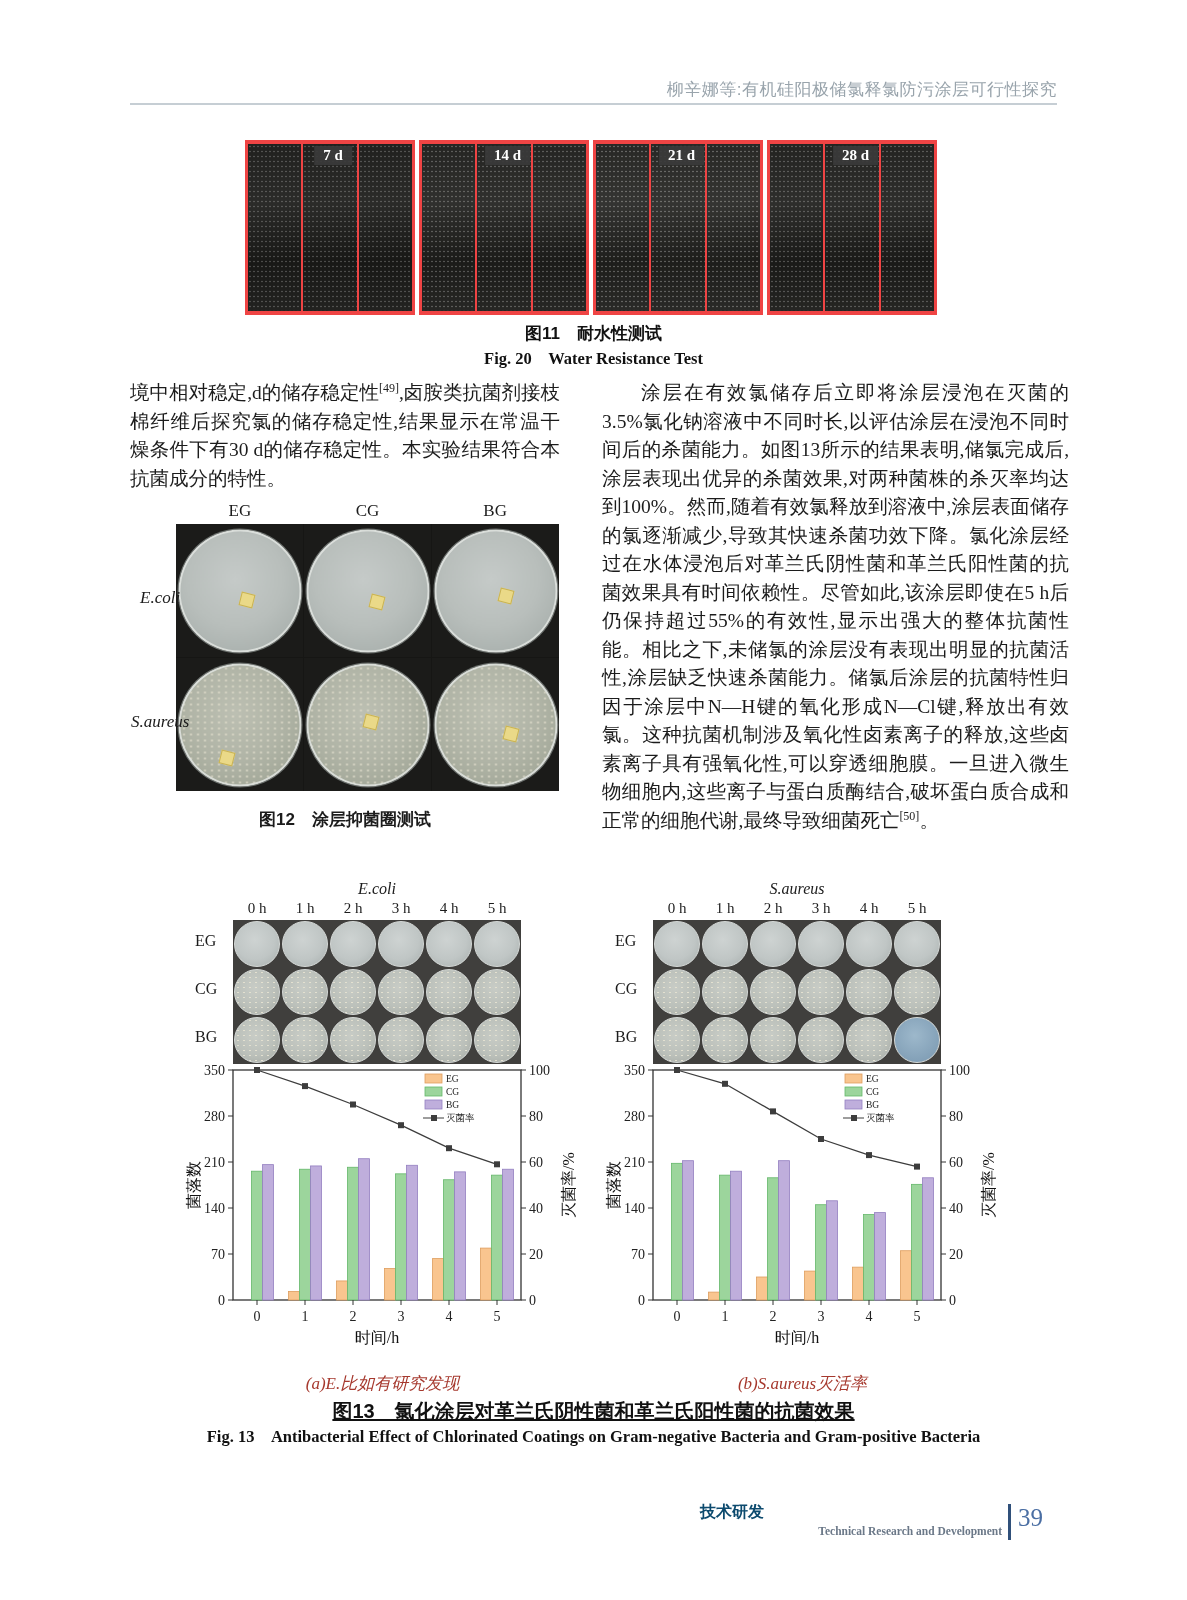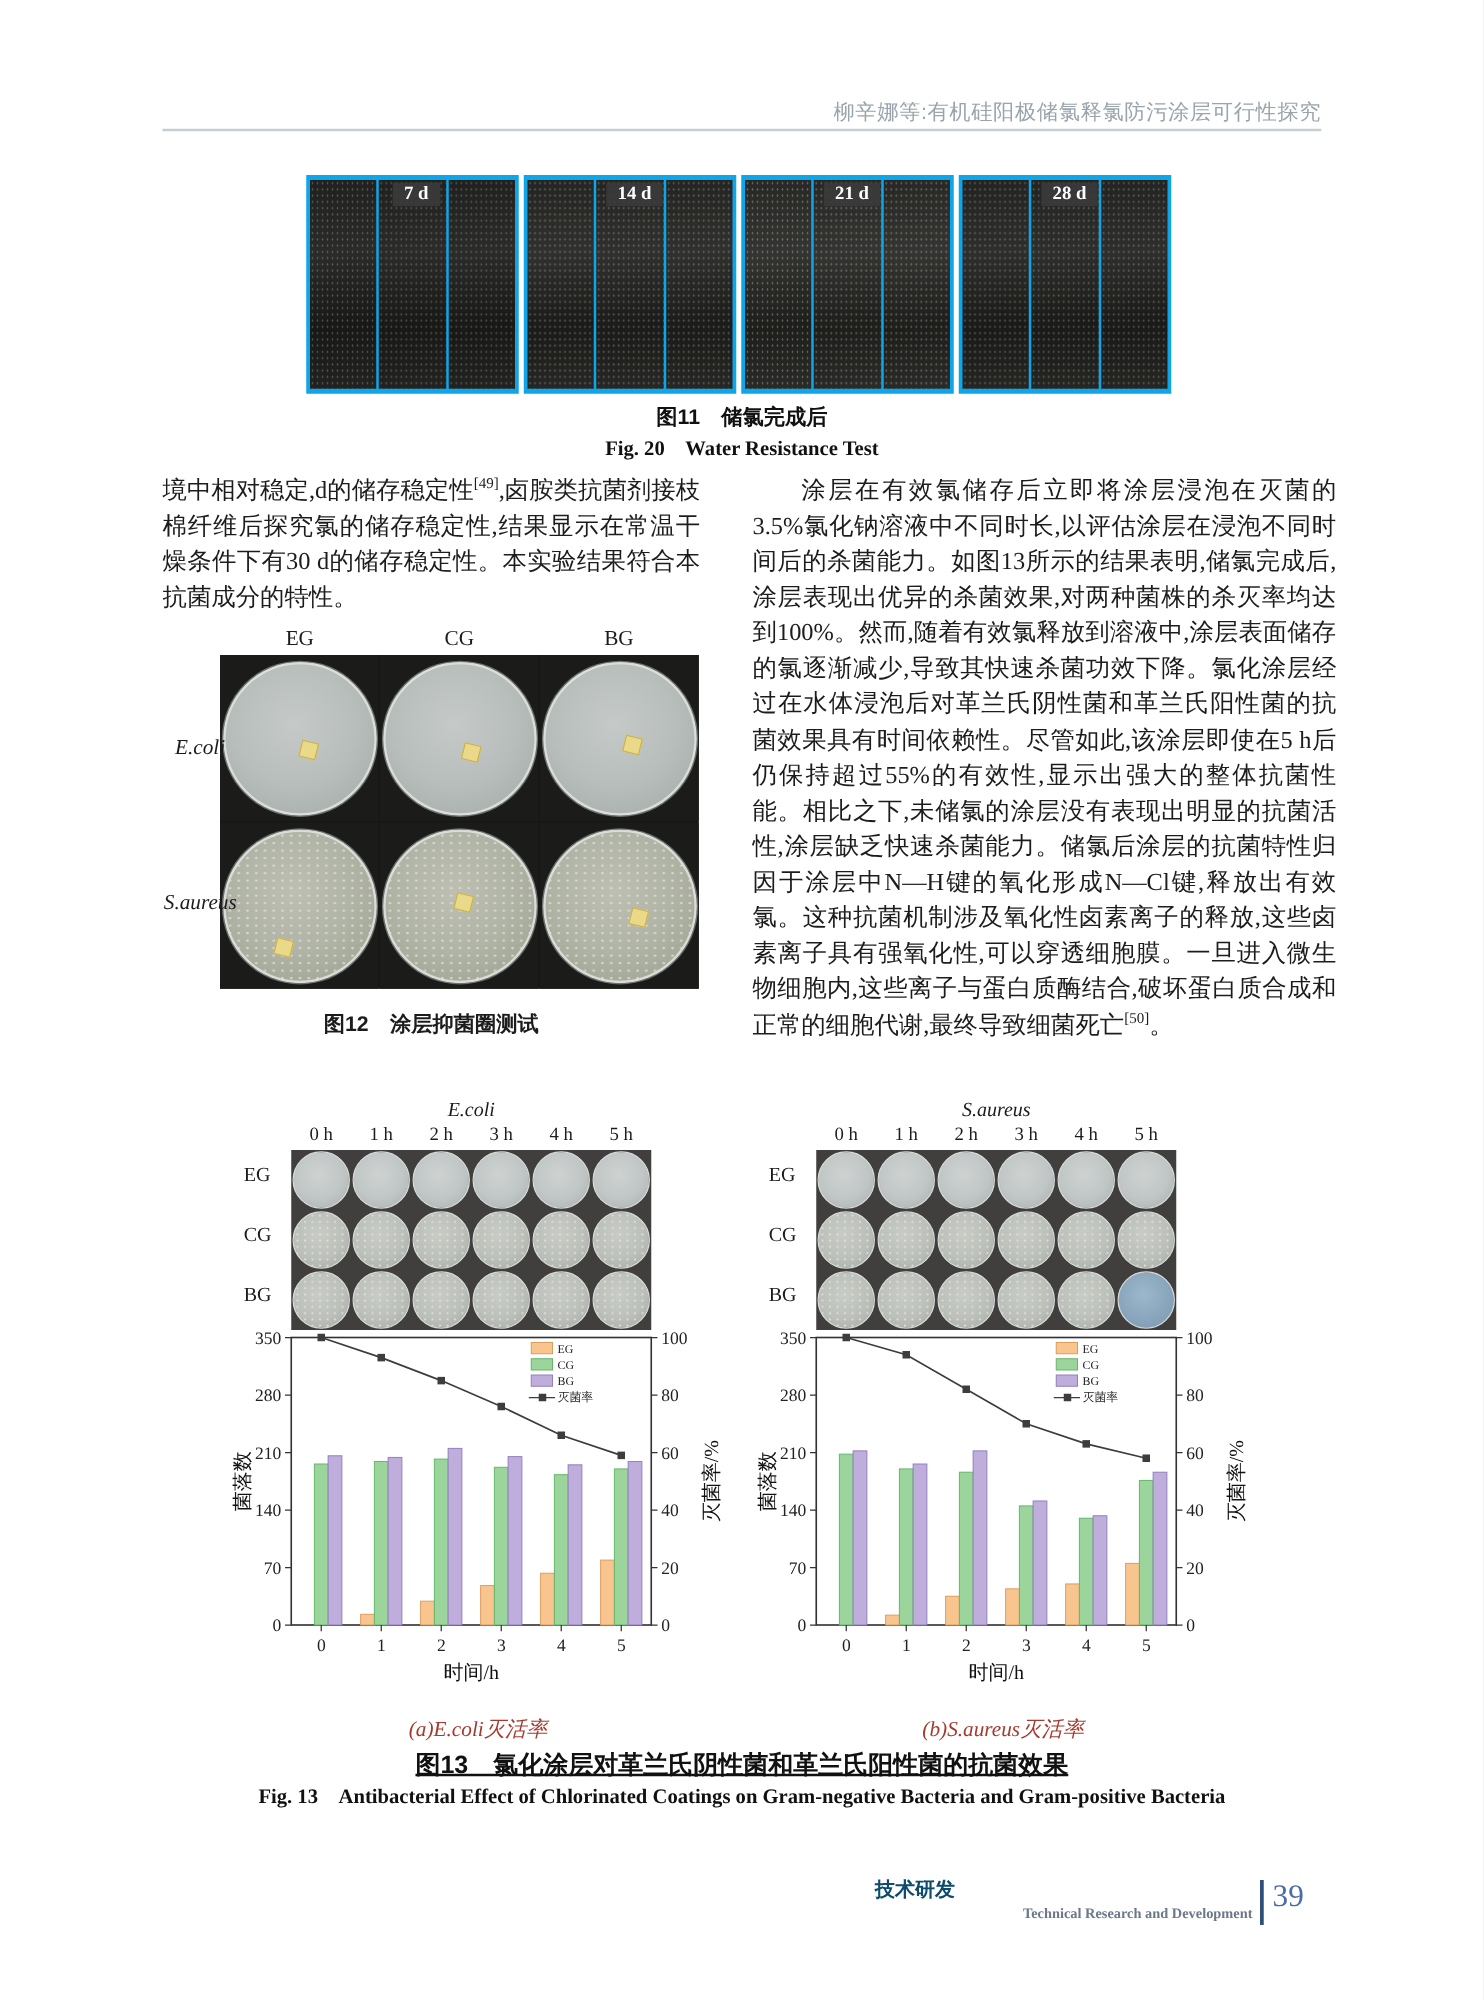--- a/index.html
+++ b/index.html
@@ -5,21 +5,21 @@
   html,body{margin:0;padding:0;background:#ececea;}
   .page{position:relative;width:1187px;height:1600px;background:#ffffff;
         font-family:"Liberation Serif","DejaVu Serif",serif;color:#1c1c1c;
         box-shadow:0 0 0 1px #ddd;overflow:hidden;}
   
   .running-head{position:absolute;top:78px;left:130px;width:927px;text-align:right;
         font-family:"Liberation Sans","DejaVu Sans",sans-serif;font-size:17px;color:#99a4ac;letter-spacing:.5px;}
   .head-rule{position:absolute;top:103px;left:130px;width:927px;height:2px;background:#c6ced4;}
   
   .fig11{position:absolute;top:140px;left:245px;width:692px;height:175px;display:flex;gap:4px;}
-  .f11panel{flex:1;position:relative;background:#0ea5e9;overflow:hidden;}
+  .f11panel{flex:1;position:relative;background:#ef4444;overflow:hidden;}
   .f11strips{position:absolute;inset:4px 3px;display:flex;gap:2px;}
   .f11strip{flex:1;background:linear-gradient(175deg,#20201e 0%,#2b2b29 35%,#181816 70%,#232321 100%);
         background-image:radial-gradient(rgba(255,255,255,.22) .5px,transparent 1px),
         linear-gradient(175deg,#20201e 0%,#2b2b29 35%,#181816 70%,#232321 100%);
         background-size:4px 5px,100% 100%;}
   .f11panel:nth-child(2) .f11strip{filter:brightness(1.12);}
   .f11panel:nth-child(3) .f11strip{filter:brightness(1.22);}
   .f11panel:nth-child(4) .f11strip{filter:brightness(1.08);}
   .f11label{position:absolute;top:6px;left:50%;transform:translateX(-42%);
         background:rgba(58,58,58,.93);color:#fff;font-weight:bold;font-size:15px;
@@ -120,21 +120,21 @@
       </div>
       <div class="f11panel">
         <div class="f11strips">
           <div class="f11strip"></div>
           <div class="f11strip"></div>
           <div class="f11strip"></div>
         </div>
         <span class="f11label">28 d</span>
       </div>
     </div>
-  <div class="cap-cn cap11-cn">图11　储氯完成后</div>
+  <div class="cap-cn cap11-cn">图11　耐水性测试</div>
   <div class="cap-en cap11-en">Fig. 20　Water Resistance Test</div>
 
   <div class="left-col bodytext">
     <p><span>境中相对稳定,d的储存稳定性</span><sup>[49]</sup><span>,卤胺类抗菌剂接枝棉纤维后探究氯的储存稳定性,结果显示在常温干燥条件下有30 d的储存稳定性。本实验结果符合本抗菌成分的特性。</span></p>
   </div>
 
   <div class="right-col bodytext">
     <p><span>涂层在有效氯储存后立即将涂层浸泡在灭菌的3.5%氯化钠溶液中不同时长,以评估涂层在浸泡不同时间后的杀菌能力。如图13所示的结果表明,储氯完成后,涂层表现出优异的杀菌效果,对两种菌株的杀灭率均达到100%。然而,随着有效氯释放到溶液中,涂层表面储存的氯逐渐减少,导致其快速杀菌功效下降。氯化涂层经过在水体浸泡后对革兰氏阴性菌和革兰氏阳性菌的抗菌效果具有时间依赖性。尽管如此,该涂层即使在5 h后仍保持超过55%的有效性,显示出强大的整体抗菌性能。相比之下,未储氯的涂层没有表现出明显的抗菌活性,涂层缺乏快速杀菌能力。储氯后涂层的抗菌特性归因于涂层中N—H键的氧化形成N—Cl键,释放出有效氯。这种抗菌机制涉及氧化性卤素离子的释放,这些卤素离子具有强氧化性,可以穿透细胞膜。一旦进入微生物细胞内,这些离子与蛋白质酶结合,破坏蛋白质合成和正常的细胞代谢,最终导致细菌死亡</span><sup>[50]</sup><span>。</span></p>
   </div>
 
@@ -307,21 +307,21 @@
         <rect x="240" y="10" width="17" height="9" fill="#F9C58F" stroke="#DE9D5E" stroke-width="0.8"></rect>
         <text x="261" y="18" class="legend">EG</text>
         <rect x="240" y="23" width="17" height="9" fill="#9CD59C" stroke="#64B76A" stroke-width="0.8"></rect>
         <text x="261" y="31" class="legend">CG</text>
         <rect x="240" y="36" width="17" height="9" fill="#BFAEDC" stroke="#937FC0" stroke-width="0.8"></rect>
         <text x="261" y="44" class="legend">BG</text>
         <line x1="238" y1="54" x2="259" y2="54" stroke="#3d3d3d"></line>
         <rect x="246" y="51" width="6" height="6" fill="#3d3d3d"></rect>
         <text x="261" y="57" class="legend">灭菌率</text>
       </svg>
-    <div class="f13sub">(a)E.coli灭活率</div>
+    <div class="f13sub">(a)E.比如有研究发现</div>
   <div class="f13rowlab" style="top: 52px;">EG</div>
       <div class="f13rowlab" style="top: 100px;">CG</div>
       <div class="f13rowlab" style="top: 148px;">BG</div>
     </div>
 
   <div class="fig13-panel panel-b">
     <div class="f13title">S.aureus</div>
     <div class="f13headers">
         <span>0 h</span>
         <span>1 h</span>

